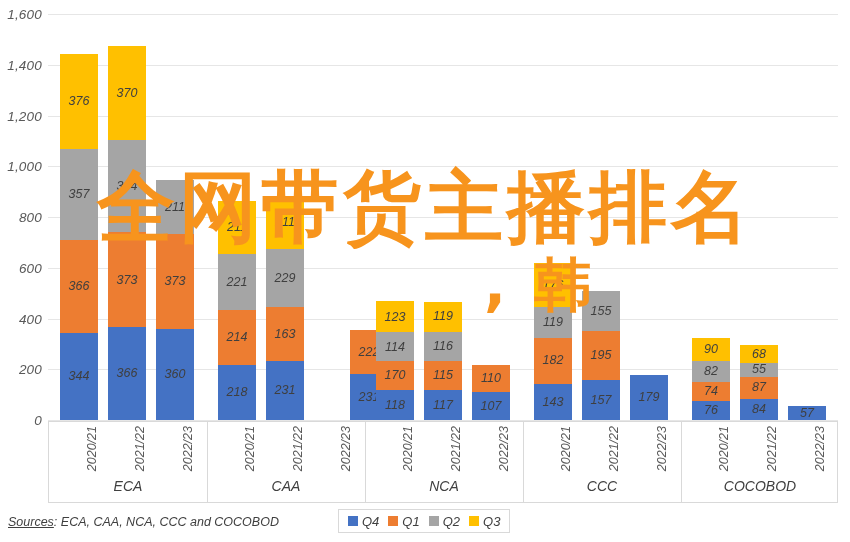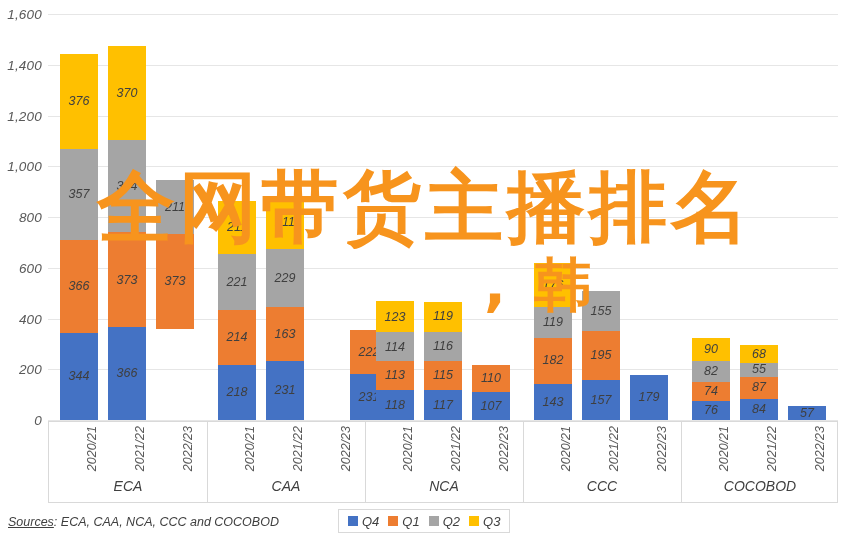--- a/index.html
+++ b/index.html
@@ -225,20 +225,21 @@
         </div>
         <div class="bar" title="ECA 2021/22" style="left: 60px; height: 373.774px;">
           <div class="seg q3" style="height: 93.8875px;">370</div>
           <div class="seg q2" style="height: 92.365px;">364</div>
           <div class="seg q1" style="height: 94.6487px;">373</div>
           <div class="seg q4" style="height: 92.8725px;">366</div>
         </div>
         <div class="bar" title="ECA 2022/23" style="left: 108px; height: 239.54px;">
           <div class="seg q2" style="height: 53.5412px;">211</div>
           <div class="seg q1" style="height: 94.6487px;">373</div>
+          <div class="seg q4" style="height: 91.35px;">360</div>
         </div>
       </div>
       <div class="group" style="left: 158px; width: 158px;">
         <div class="bar" title="CAA 2020/21" style="left: 12px; height: 219.24px;">
           <div class="seg q3" style="height: 53.5412px;">211</div>
           <div class="seg q2" style="height: 56.0787px;">221</div>
           <div class="seg q1" style="height: 54.3025px;">214</div>
           <div class="seg q4" style="height: 55.3175px;">218</div>
         </div>
         <div class="bar" title="CAA 2021/22" style="left: 60px; height: 224.315px;">
@@ -249,21 +250,21 @@
         </div>
         <div class="bar" title="CAA 2022/23" style="left: 108px; height: 90px; margin-left: 36px;">
           <div class="seg q1" style="height: 56.3325px;">222</div>
           <div class="seg q4" style="height: 58.6163px;">231</div>
         </div>
       </div>
       <div class="group" style="left: 316px; width: 158px;">
         <div class="bar" title="NCA 2020/21" style="left: 12px; height: 118.755px;">
           <div class="seg q3" style="height: 31.2112px;">123</div>
           <div class="seg q2" style="height: 28.9275px;">114</div>
-          <div class="seg q1" style="height: 28.6737px;">113</div>
+          <div class="seg q1" style="height: 28.6737px;">170</div>
           <div class="seg q4" style="height: 29.9425px;">118</div>
         </div>
         <div class="bar" title="NCA 2021/22" style="left: 60px; height: 118.501px;">
           <div class="seg q3" style="height: 30.1962px;">119</div>
           <div class="seg q2" style="height: 29.435px;">116</div>
           <div class="seg q1" style="height: 29.1812px;">115</div>
           <div class="seg q4" style="height: 29.6887px;">117</div>
         </div>
         <div class="bar" title="NCA 2022/23" style="left: 108px; height: 55.0637px;">
           <div class="seg q1" style="height: 27.9125px;">110</div>

